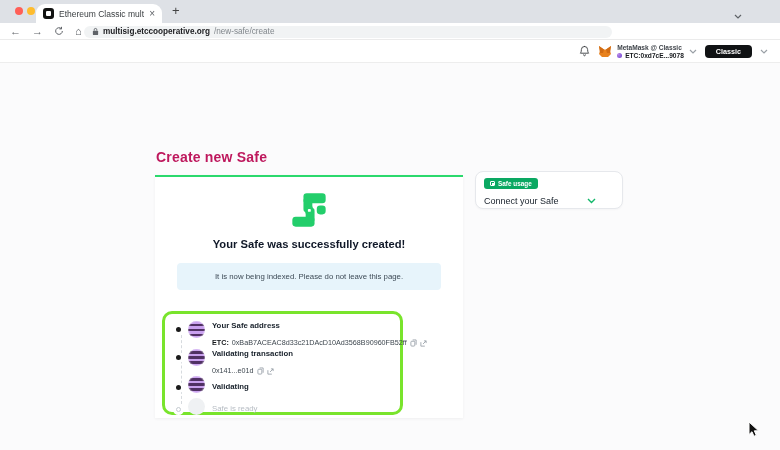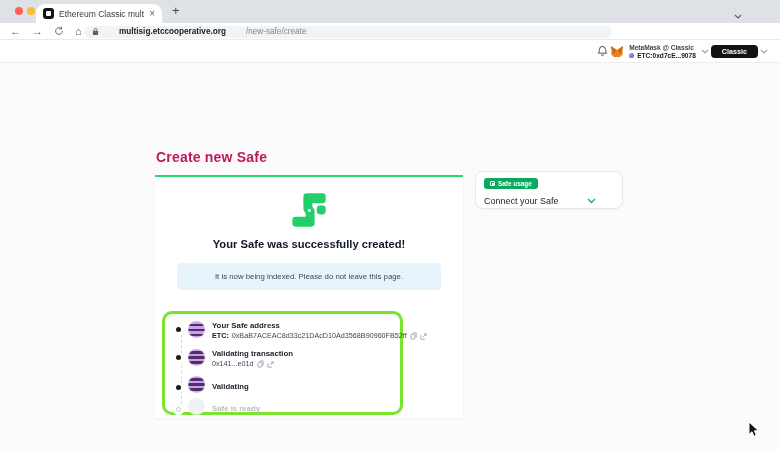--- a/index.html
+++ b/index.html
@@ -20,34 +20,34 @@
   #tab-title { font-size:8.5px; color:#3c4043; white-space:nowrap; overflow:hidden; flex:1; }
   #tab-close { font-size:10px; color:#5f6368; line-height:10px; }
   #newtab-btn { position:absolute; left:172px; top:4px; font-size:13px; color:#444; }
   #tabstrip-chevron { position:absolute; right:38px; top:6px; }
 
   #toolbar { position:absolute; left:0; top:23px; width:780px; height:17px; background:#fff;
     border-bottom:1px solid #ebebeb; display:flex; align-items:center; }
   .navglyph { font-size:11px; color:#5f6368; line-height:1; }
   .nav-left { display:flex; align-items:center; gap:11px; padding-left:10px; }
   #omnibox { position:absolute; left:84px; top:2.5px; width:528px; height:12px; background:#f1f3f4;
-    border-radius:7px; display:flex; align-items:center; gap:20px; padding:4px 8px; }
+    border-radius:7px; display:flex; align-items:center; gap:4px; padding:4px 8px; }
   #url-domain { font-size:8.2px; color:#202124; font-weight:600; }
   #url-path { font-size:8.2px; color:#80868b; }
   .tool-right { position:absolute; right:5px; top:23px; height:17px; display:flex; align-items:center; gap:7px; }
   .tool-right svg, .nav-left svg { display:block; }
   #avatar-icon { width:11px; height:11px; border-radius:50%;
     background:radial-gradient(circle at 35% 35%, #e8a33d 0 35%, #7a4f2b 36% 70%, #3e6b44 71%); }
 
   
   #appheader { position:absolute; left:0; top:40px; width:780px; height:23px; background:#fff;
     border-bottom:1px solid #ededed; }
   #brand { position:absolute; left:47px; top:0; height:23px; display:flex; align-items:center; gap:7px; }
   #brand-name { font-size:10.5px; font-weight:700; color:#15181c; }
-  #header-right { position:absolute; right:12px; top:0; height:23px; display:flex; align-items:center; gap:2px; }
+  #header-right { position:absolute; right:12px; top:0; height:23px; display:flex; align-items:center; gap:8px; }
   #wallet-chip { display:flex; align-items:center; gap:5px; }
   .wallet-lines { display:flex; flex-direction:column; line-height:8px; }
   #wallet-provider { font-size:6.6px; color:#40454b; font-weight:600; }
   .acct-line { display:flex; align-items:center; gap:3px; }
   #wallet-identicon { width:5px; height:5px; border-radius:50%;
     background:radial-gradient(circle at 30% 30%, #b88ae8, #6d3fd1); }
   #wallet-account { font-size:6.6px; color:#15181c; font-weight:700; }
   #network-btn { background:#101214; color:#fff; font-size:7.2px; font-weight:600;
     border:none; border-radius:4px; padding:3px 11px; line-height:1; }
 
@@ -68,23 +68,23 @@
     border:3px solid #79e42c; border-radius:10px; background:#fff; }
   #steps-line { position:absolute; left:16px; top:16px; height:74px; border-left:1px dashed #d6dade; }
   .step-row { position:absolute; left:11px; display:flex; align-items:flex-start; }
   .step-dot { width:5px; height:5px; border-radius:50%; background:#1b1b1b; margin:6px 7px 0 0;
     box-shadow:0 0 0 3px #fff; flex:0 0 auto; }
   .step-dot.pending { background:#fff; border:1px solid #c4cad0; }
   .step-avatar { width:17px; height:17px; border-radius:50%; margin-right:7px; flex:0 0 auto;
     background:repeating-linear-gradient(180deg,#c9a0ef 0 2.5px,#503064 2.5px 5px);
     box-shadow:inset 0 0 0 1px rgba(255,255,255,.25); }
   .step-avatar.pending { background:#eff1f3; box-shadow:none; }
-  .step-texts { display:flex; flex-direction:column; gap:2px; padding-top:1px; }
+  .step-texts { display:flex; flex-direction:column; gap:9px; padding-top:1px; }
   .step-title { font-size:7.8px; font-weight:700; color:#18212b; line-height:8px; }
-  .step-title.pending { color:#b6bcc3; font-weight:700; }
+  .step-title.pending { color:#b6bcc3; font-weight:400; }
   .step-value { font-size:7.2px; color:#3e474f; line-height:8px; display:flex; align-items:center; gap:3px; }
   .step-value b { color:#15181c; }
   .mini-icon { color:#99a1a9; display:inline-flex; }
   .row-center { align-items:center; }
   .row-center .step-dot { margin-top:0; }
 
   #side-card { position:absolute; left:475px; top:108px; width:148px; height:38px; background:#fff;
     border:1px solid #e6e8ec; border-radius:8px; box-shadow:0 1px 2px rgba(0,0,0,.03); }
   #usage-badge { position:absolute; left:8px; top:6px; background:#0bA862; color:#fff;
     display:inline-flex; align-items:center; gap:3px; font-size:6.4px; font-weight:700;

